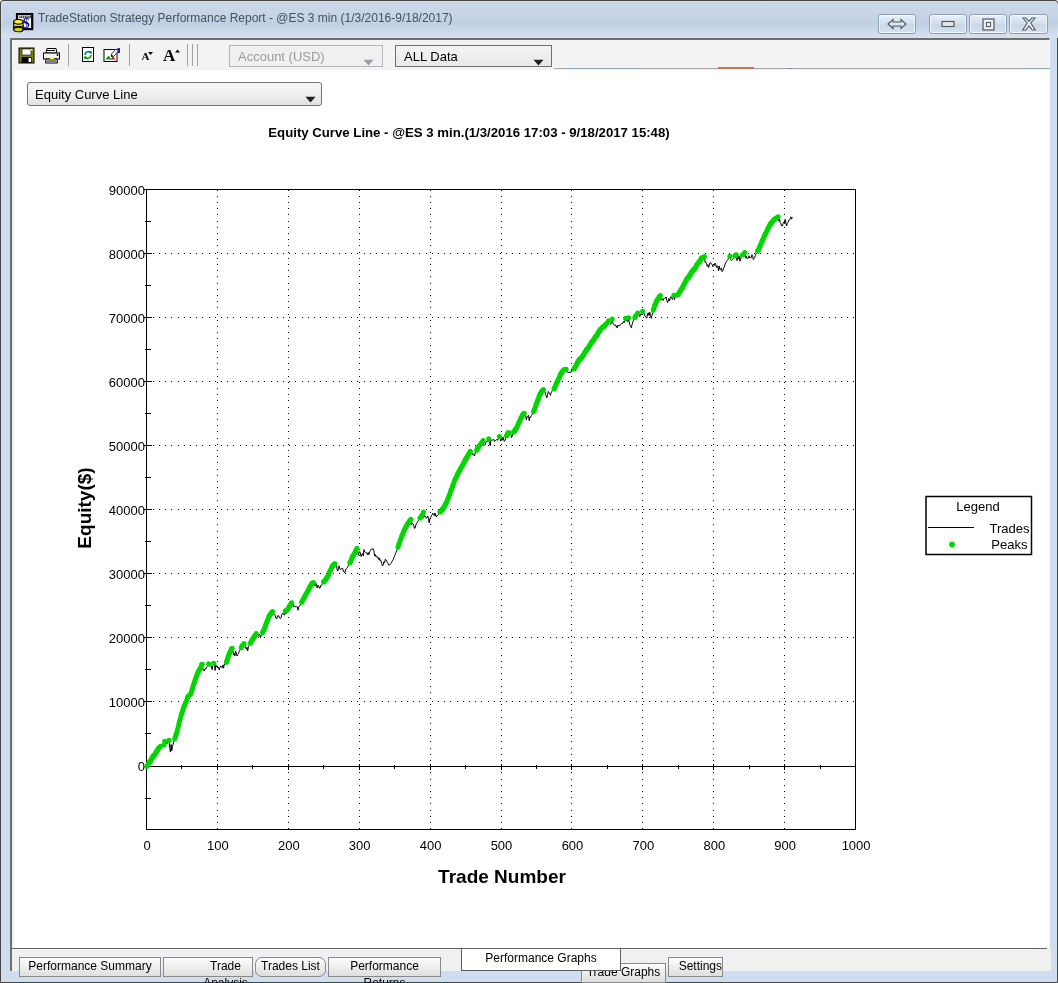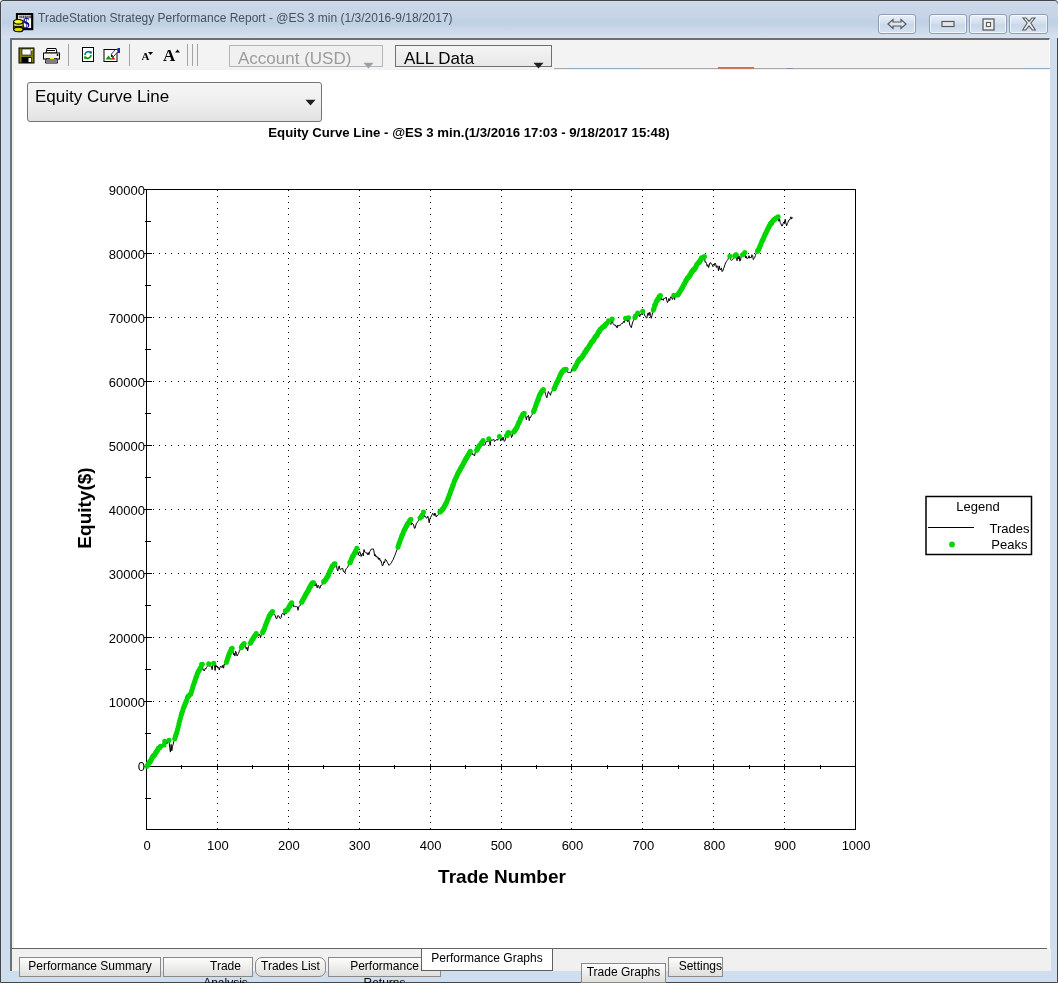--- a/index.html
+++ b/index.html
@@ -4,21 +4,21 @@
 html,body { width:1058px; height:983px; overflow:hidden; font-family:"Liberation Sans",sans-serif; }
 #win { position:absolute; left:0; top:0; width:1058px; height:983px; background:#cfdeee; border:1px solid #464646; border-radius:3px 3px 0 0; }
 #titlebar { position:absolute; left:1px; top:1px; width:1056px; height:36px; background:linear-gradient(#cdd9e9 0%,#c6d4e7 38%,#bfd0e4 58%,#ccd9ea 80%,#d8e2f0 100%); border-radius:3px 3px 0 0; }
 #titlebar .ttl { position:absolute; left:36px; top:9px; font-size:12px; color:#46525c; white-space:nowrap; }
 #appicon { position:absolute; left:11px; top:11px; }
 .wbtn { position:absolute; top:12px; height:20px; border:1px solid #8ba0b6; border-radius:3px; background:linear-gradient(#e9f0f7,#d3dfee 45%,#c8d7e9 55%,#d7e2f0); box-shadow:inset 0 0 0 1px rgba(255,255,255,.65); display:flex; align-items:center; justify-content:center; }
 #client { position:absolute; left:9px; top:37px; width:1040px; height:933px; background:#f0f0f0; border-top:2px solid #6f6f6f; border-left:2px solid #6f6f6f; border-right:1px solid #fcfcfc; }
 #toolbar { position:absolute; left:0; top:0; width:100%; height:29px; background:#f2f3f2; }
 .ticn { position:absolute; top:7px; }
 .tsep { position:absolute; top:4px; width:1px; height:22px; background:#a3a3a3; }
-.combo { position:absolute; height:22px; font-size:17px; white-space:nowrap; }
+.combo { position:absolute; height:22px; font-size:13px; white-space:nowrap; }
 #report { position:absolute; left:2px; top:30px; width:1036px; height:878px; background:#fff; }
 #tabsep { position:absolute; left:0px; top:908px; width:1035px; height:1px; background:#63636b; }
 #tabbar { position:absolute; left:2px; top:909px; width:1037px; height:22px; background:#f0f0f0; }
 .tab { position:absolute; top:8px; height:20px; background:linear-gradient(#fdfdfd,#ececea 55%,#dfdfdd); border:1px solid #898989; font-size:12px; text-align:center; line-height:17px; color:#000; }
 .tab.sel { top:0px; height:22px; background:#fff; border:1px solid #5f5f5f; border-top:none; line-height:19px; z-index:2; }
 #specks { position:absolute; left:0; top:28px; width:1058px; height:2px; }
 </style></head><body>
 <div id="win">
  <div id="titlebar">
   <div id="appicon"><svg width="21" height="21" viewBox="0 0 21 21">
@@ -123,30 +123,30 @@
             </svg></span></div>
   </div>
   <div id="specks">
         <div style="position:absolute;left:542px;top:0;width:496px;height:1px;background:#a8a8a8;"></div>
         <div style="position:absolute;left:556px;top:0;width:72px;height:1px;background:#93a9c2;"></div>
         <div style="position:absolute;left:706px;top:-1px;width:36px;height:2px;background:#c8745c;"></div>
         <div style="position:absolute;left:1014px;top:0;width:24px;height:1px;background:#93a9c2;"></div>
         <div style="position:absolute;left:775px;top:0;width:6px;height:1px;background:#7b8ea6;"></div>
       </div>
   <div id="report"></div>
-  <div class="combo" style="left:15px;top:42px;width:295px;height:40px;border:1px solid #70757a;border-radius:3px;background:linear-gradient(#f6f6f6,#eee 55%,#e2e2e2);color:#000;padding:4px 8px 0 7px;z-index:3;">Equity Curve Line<span style="position:absolute;right:5px;top:8px;"><svg width="11" height="7" viewBox="0 0 11 7">
+  <div class="combo" style="left:15px;top:42px;width:295px;height:24px;border:1px solid #70757a;border-radius:3px;background:linear-gradient(#f6f6f6,#eee 55%,#e2e2e2);color:#000;padding:4px 8px 0 7px;z-index:3;">Equity Curve Line<span style="position:absolute;right:5px;top:8px;"><svg width="11" height="7" viewBox="0 0 11 7">
             <path d="M0.5 0.8 L10.5 0.8 L5.5 6.5 Z" fill="#202020"></path>
           </svg></span></div>
   <div id="tabsep"></div>
   <div id="tabbar">
    <div class="tab" style="left:5px;width:142px;">Performance Summary</div>
    <div class="tab" style="left:149px;width:90px;padding-left:35px;">Trade Analysis</div>
    <div class="tab" style="left:241px;width:71px;border-radius:7px;">Trades List</div>
    <div class="tab" style="left:314px;width:113px;">Performance Returns</div>
-   <div class="tab sel" style="left:407px;width:132px;">Performance Graphs</div>
+   <div class="tab sel" style="left:447px;width:160px;">Performance Graphs</div>
    <div class="tab" style="left:567px;width:85px;margin-top:6px;">Trade Graphs</div>
    <div class="tab" style="left:654px;width:55px;text-align:right;">Settings</div>
   </div>
  </div>
  <div style="position:absolute;left:0;top:0;width:1058px;height:983px;pointer-events:none;"><svg id="chart" width="1058" height="983" viewBox="0 0 1058 983">
 <g stroke="#000" stroke-width="1" stroke-dasharray="1 5.2" shape-rendering="crispEdges">
           <line x1="145.5" y1="252.5" x2="855" y2="252.5"></line>
           <line x1="145.5" y1="316.5" x2="855" y2="316.5"></line>
           <line x1="145.5" y1="380.5" x2="855" y2="380.5"></line>
           <line x1="145.5" y1="444.5" x2="855" y2="444.5"></line>

